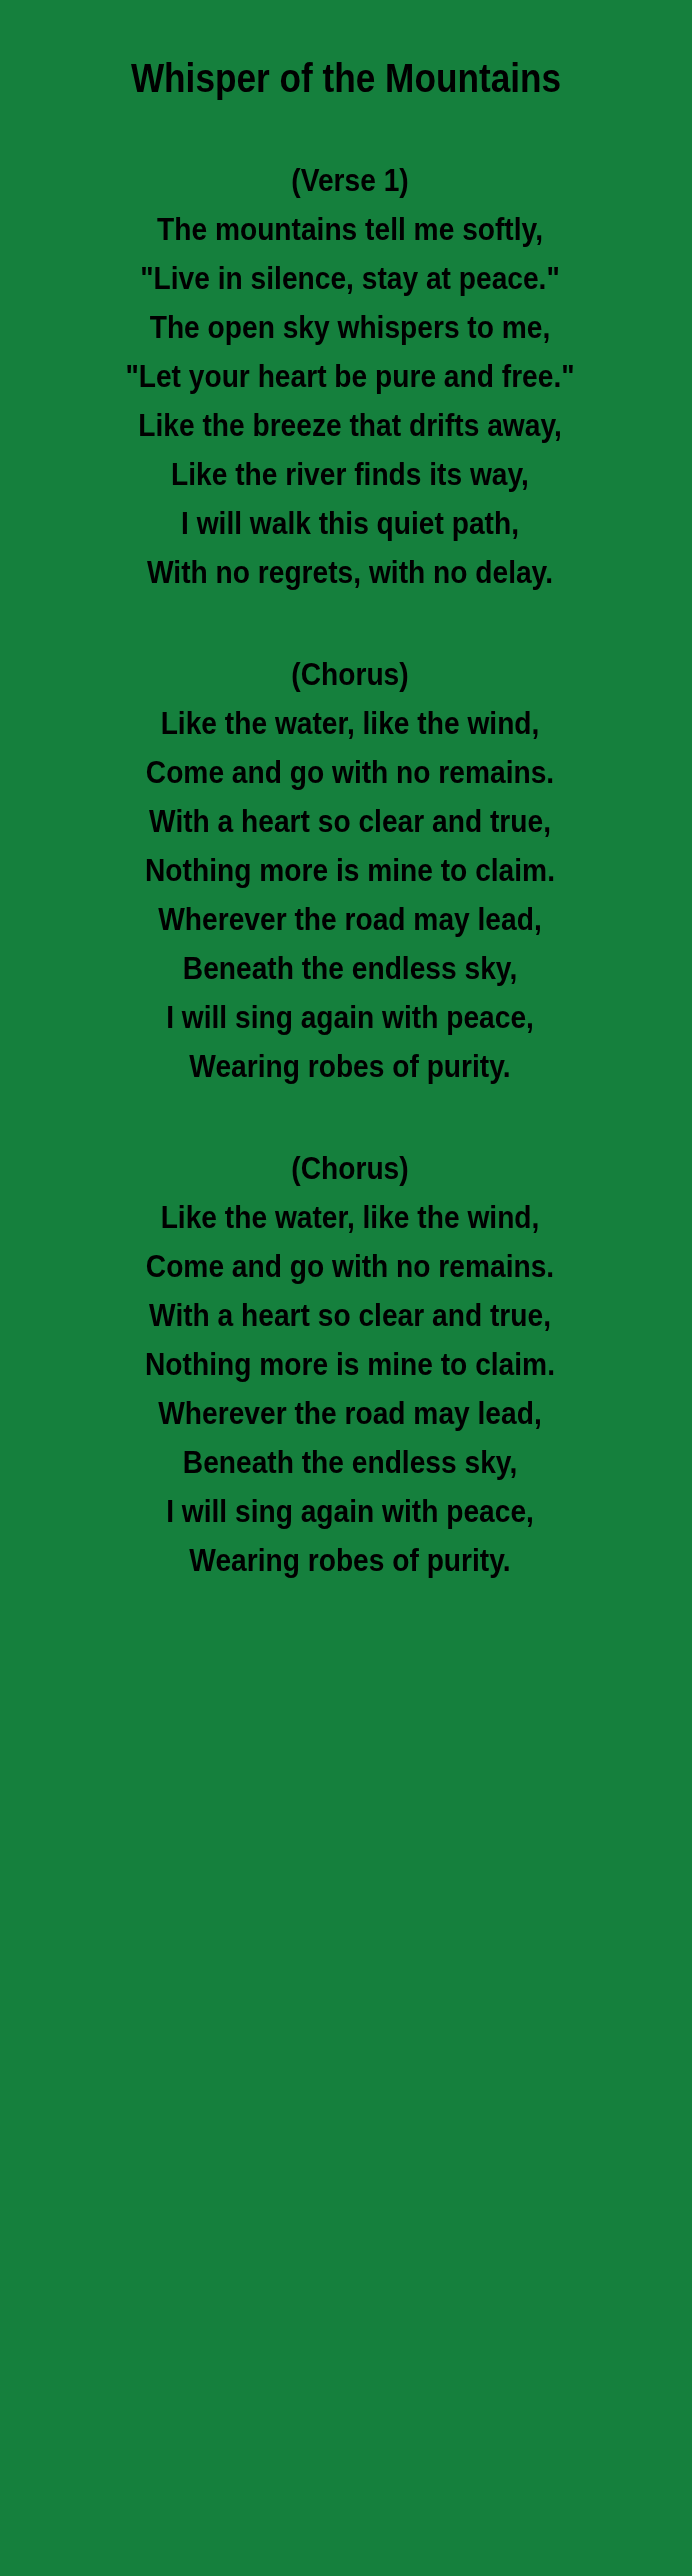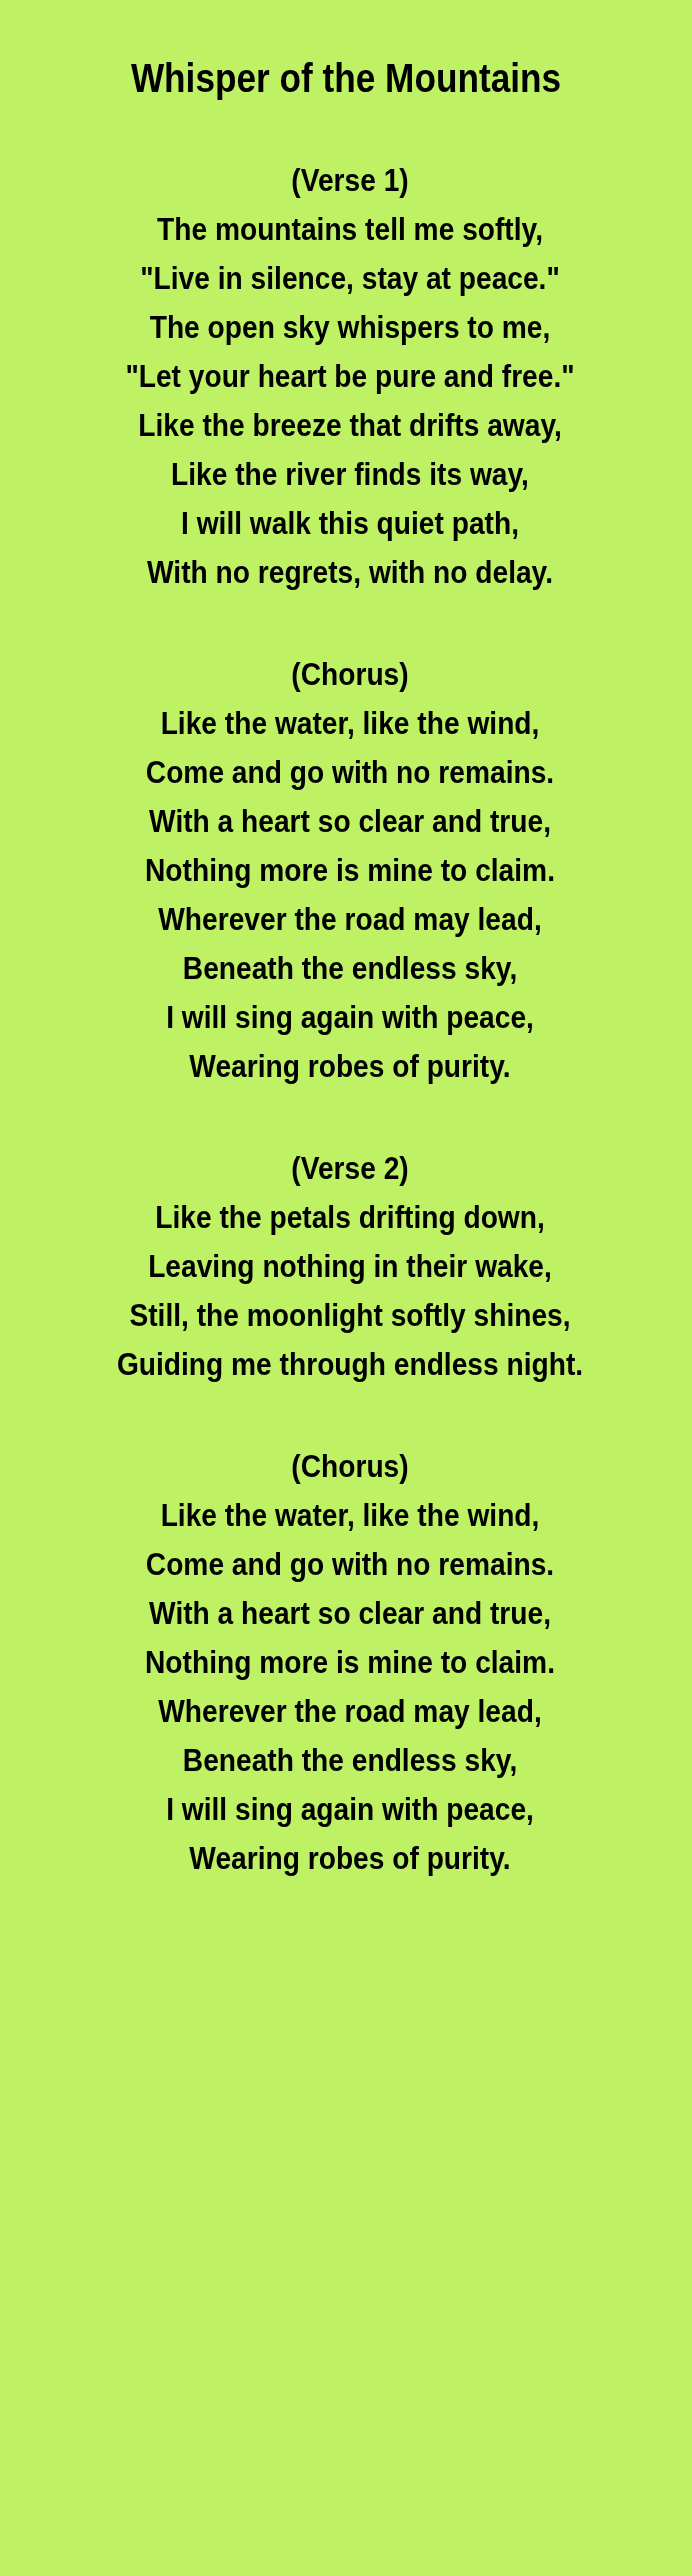--- a/index.html
+++ b/index.html
@@ -5,21 +5,21 @@
   html, body {
     margin: 0;
     padding: 0;
     background: #ffffff;
   }
   .page {
     position: relative;
     width: 692px;
     height: 2576px;
     margin: 0 auto;
-    background: #bef264;
+    background: #15803d;
     color: #000000;
     font-family: "Liberation Sans", "DejaVu Sans", sans-serif;
     font-weight: 700;
     text-align: center;
     overflow: hidden;
     box-sizing: border-box;
   }
   .title {
     margin: 0;
     padding-top: 57px;
@@ -66,27 +66,20 @@
         <div class="line">Like the water, like the wind,</div>
         <div class="line">Come and go with no remains.</div>
         <div class="line">With a heart so clear and true,</div>
         <div class="line">Nothing more is mine to claim.</div>
         <div class="line">Wherever the road may lead,</div>
         <div class="line">Beneath the endless sky,</div>
         <div class="line">I will sing again with peace,</div>
         <div class="line">Wearing robes of purity.</div>
       </div>
       <div class="stanza">
-        <div class="line">(Verse 2)</div>
-        <div class="line">Like the petals drifting down,</div>
-        <div class="line">Leaving nothing in their wake,</div>
-        <div class="line">Still, the moonlight softly shines,</div>
-        <div class="line">Guiding me through endless night.</div>
-      </div>
-      <div class="stanza">
         <div class="line">(Chorus)</div>
         <div class="line">Like the water, like the wind,</div>
         <div class="line">Come and go with no remains.</div>
         <div class="line">With a heart so clear and true,</div>
         <div class="line">Nothing more is mine to claim.</div>
         <div class="line">Wherever the road may lead,</div>
         <div class="line">Beneath the endless sky,</div>
         <div class="line">I will sing again with peace,</div>
         <div class="line">Wearing robes of purity.</div>
       </div>

